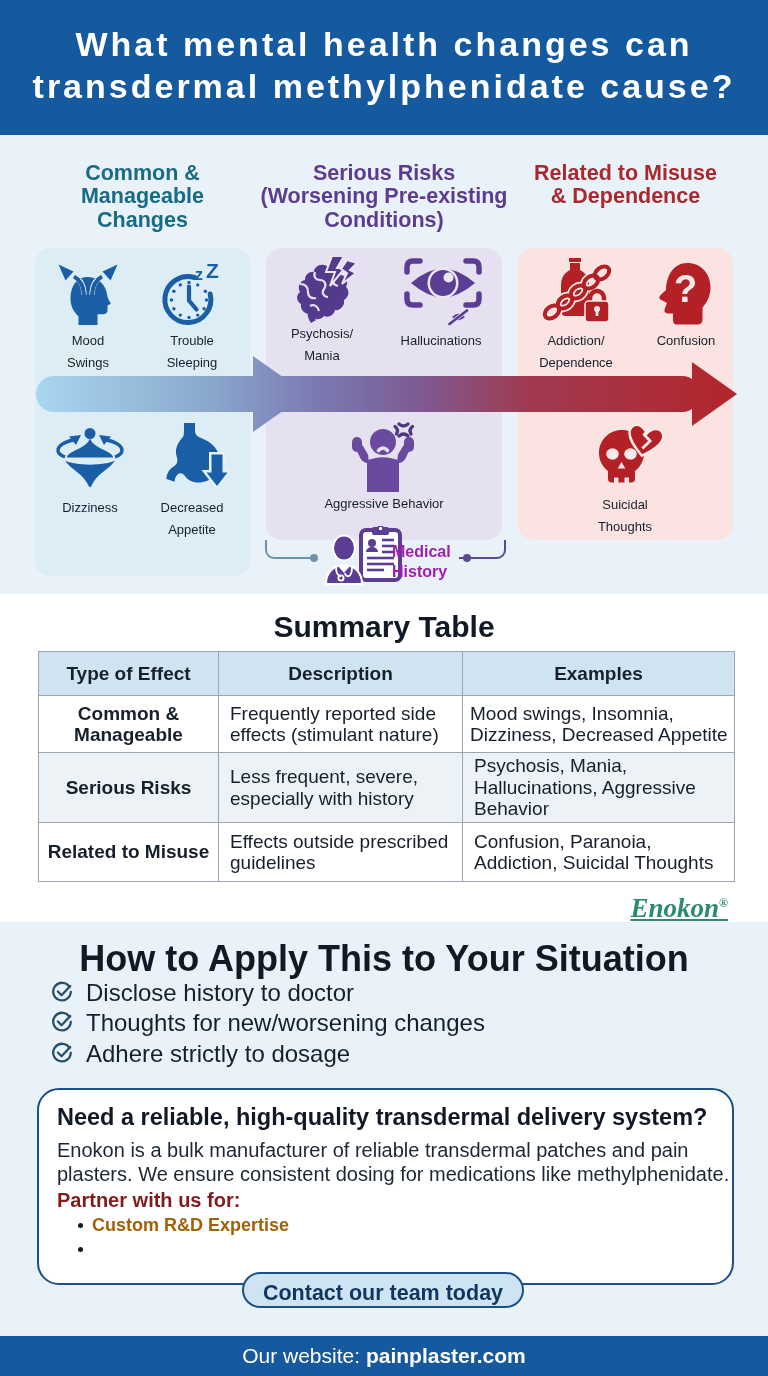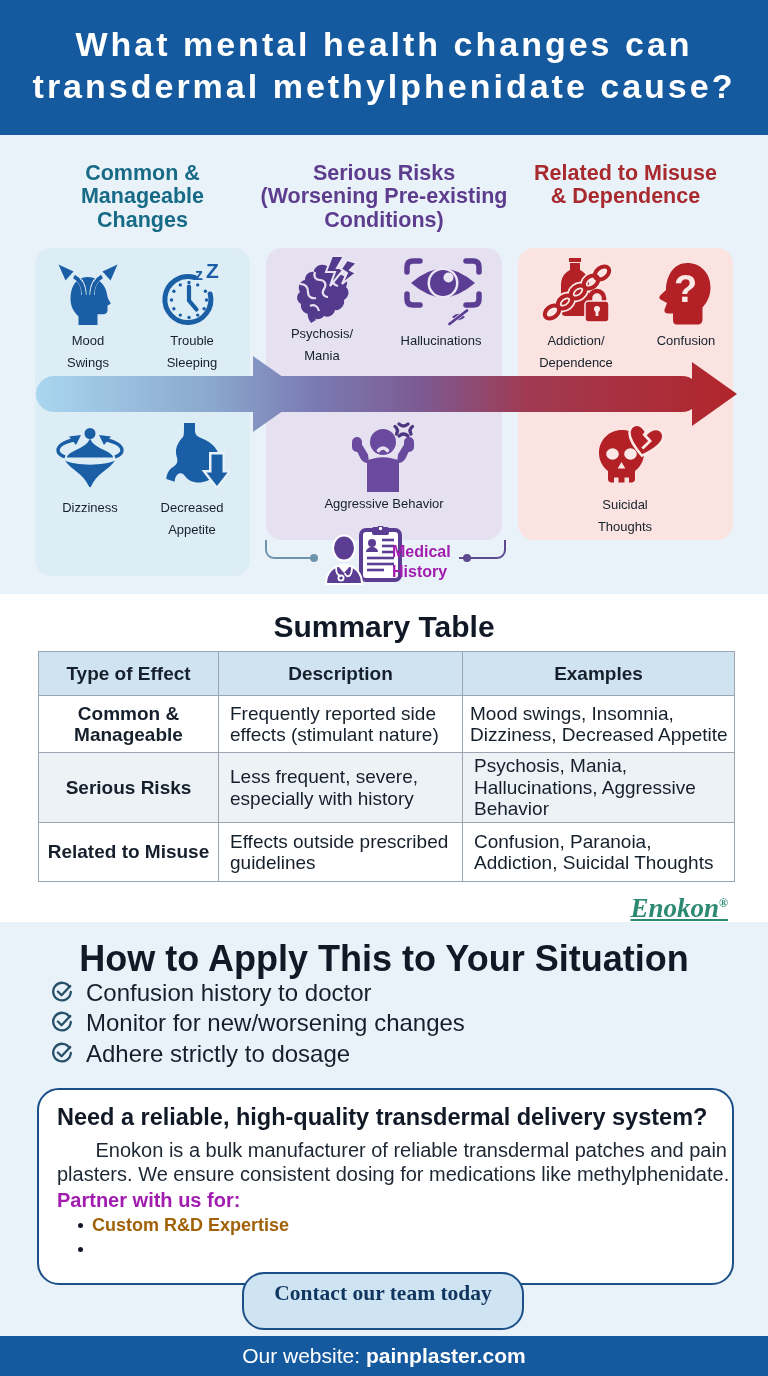--- a/index.html
+++ b/index.html
@@ -24,25 +24,25 @@
   tr.alt td{background:#edf2f7;}
   #enokon{right:40px;top:891px;font-family:"Liberation Serif",serif;font-style:italic;font-weight:bold;font-size:27px;color:#2d8a72;}
   #enokon sup{font-size:12px;}
   
   #sectC{left:0;top:922px;width:768px;height:414px;background:#e9f2f9;}
   #applyhead{left:0;top:936px;width:768px;text-align:center;font-size:36px;font-weight:bold;color:#111826;}
   .chkitem{position:absolute;left:86px;font-size:24px;color:#16202c;}
   .chkicon{position:absolute;left:51px;width:22px;height:22px;}
   #ctabox{left:37px;top:1088px;width:697px;height:197px;background:#fff;border:2.5px solid #1c4f88;border-radius:22px;box-sizing:border-box;}
   #ctatitle{left:57px;top:1104px;width:680px;font-size:23.5px;font-weight:bold;color:#111826;}
-  #ctapara{left:57px;top:1138px;width:670px;font-size:20px;line-height:24px;color:#1d2733;text-align:right;}
-  #ctapartner{left:57px;top:1190px;font-size:20px;font-weight:bold;color:#a21caf;}
+  #ctapara{left:57px;top:1138px;width:670px;font-size:20px;line-height:24px;color:#1d2733;}
+  #ctapartner{left:57px;top:1190px;font-size:20px;font-weight:bold;color:#7f1d1d;}
   .ctabullet{position:absolute;left:92px;font-size:18px;font-weight:bold;color:#a16207;}
   .bdot{position:absolute;left:78px;width:5px;height:5px;border-radius:3px;background:#111826;}
-  #ctabtn{left:242px;top:1271px;width:282px;height:58px;background:#cfe4f2;border:2.5px solid #1c4f88;border-radius:22px;box-sizing:border-box;text-align:center;font-size:21.5px;font-weight:bold;color:#10365f;line-height:39px;font-family:Liberation Serif, serif;}
+  #ctabtn{left:242px;top:1271px;width:282px;height:36px;background:#cfe4f2;border:2.5px solid #1c4f88;border-radius:22px;box-sizing:border-box;text-align:center;font-size:21.5px;font-weight:bold;color:#10365f;line-height:39px;}
   
   #footer{left:0;top:1336px;width:768px;height:40px;background:#15599e;color:#fff;text-align:center;font-size:21px;line-height:40px;}
 </style>
 </head>
 <body>
 <div id="page">
   <div id="header" class="abs">
       <h1>What mental health changes can<br>transdermal methylphenidate cause?</h1>
     </div>
 
@@ -301,22 +301,22 @@
         <td>Effects outside prescribed<br>guidelines</td>
         <td>Confusion, Paranoia,<br>Addiction, Suicidal Thoughts</td>
       </tr>
     </tbody>
       </table>
     <div id="enokon" class="abs" style="top:299px;text-decoration:underline;">Enokon<sup>®</sup></div>
   </div>
 
   <div id="sectC" class="abs">
     <div id="applyhead" class="abs" style="top:16px;">How to Apply This to Your Situation</div>
-    <div class="chkitem" style="top:57px;">Confusion history to doctor</div>
-    <div class="chkitem" style="top:87px;">Monitor for new/worsening changes</div>
+    <div class="chkitem" style="top:57px;">Disclose history to doctor</div>
+    <div class="chkitem" style="top:87px;">Thoughts for new/worsening changes</div>
     <div class="chkitem" style="top:118px;">Adhere strictly to dosage</div>
     <svg class="chkicon" style="top:59px;" viewBox="0 0 24 24">
         <path d="M20.2 6.5 A 9.6 9.6 0 1 0 21.6 12" fill="none" stroke="#254f68" stroke-width="2.5" stroke-linecap="round"></path>
         <path d="M7.5 11.5 L11.5 15.5 L21 5.5" fill="none" stroke="#254f68" stroke-width="2.5" stroke-linecap="round" stroke-linejoin="round"></path>
       </svg>
     <svg class="chkicon" style="top:89px;" viewBox="0 0 24 24">
         <path d="M20.2 6.5 A 9.6 9.6 0 1 0 21.6 12" fill="none" stroke="#254f68" stroke-width="2.5" stroke-linecap="round"></path>
         <path d="M7.5 11.5 L11.5 15.5 L21 5.5" fill="none" stroke="#254f68" stroke-width="2.5" stroke-linecap="round" stroke-linejoin="round"></path>
       </svg>
     <svg class="chkicon" style="top:120px;" viewBox="0 0 24 24">

